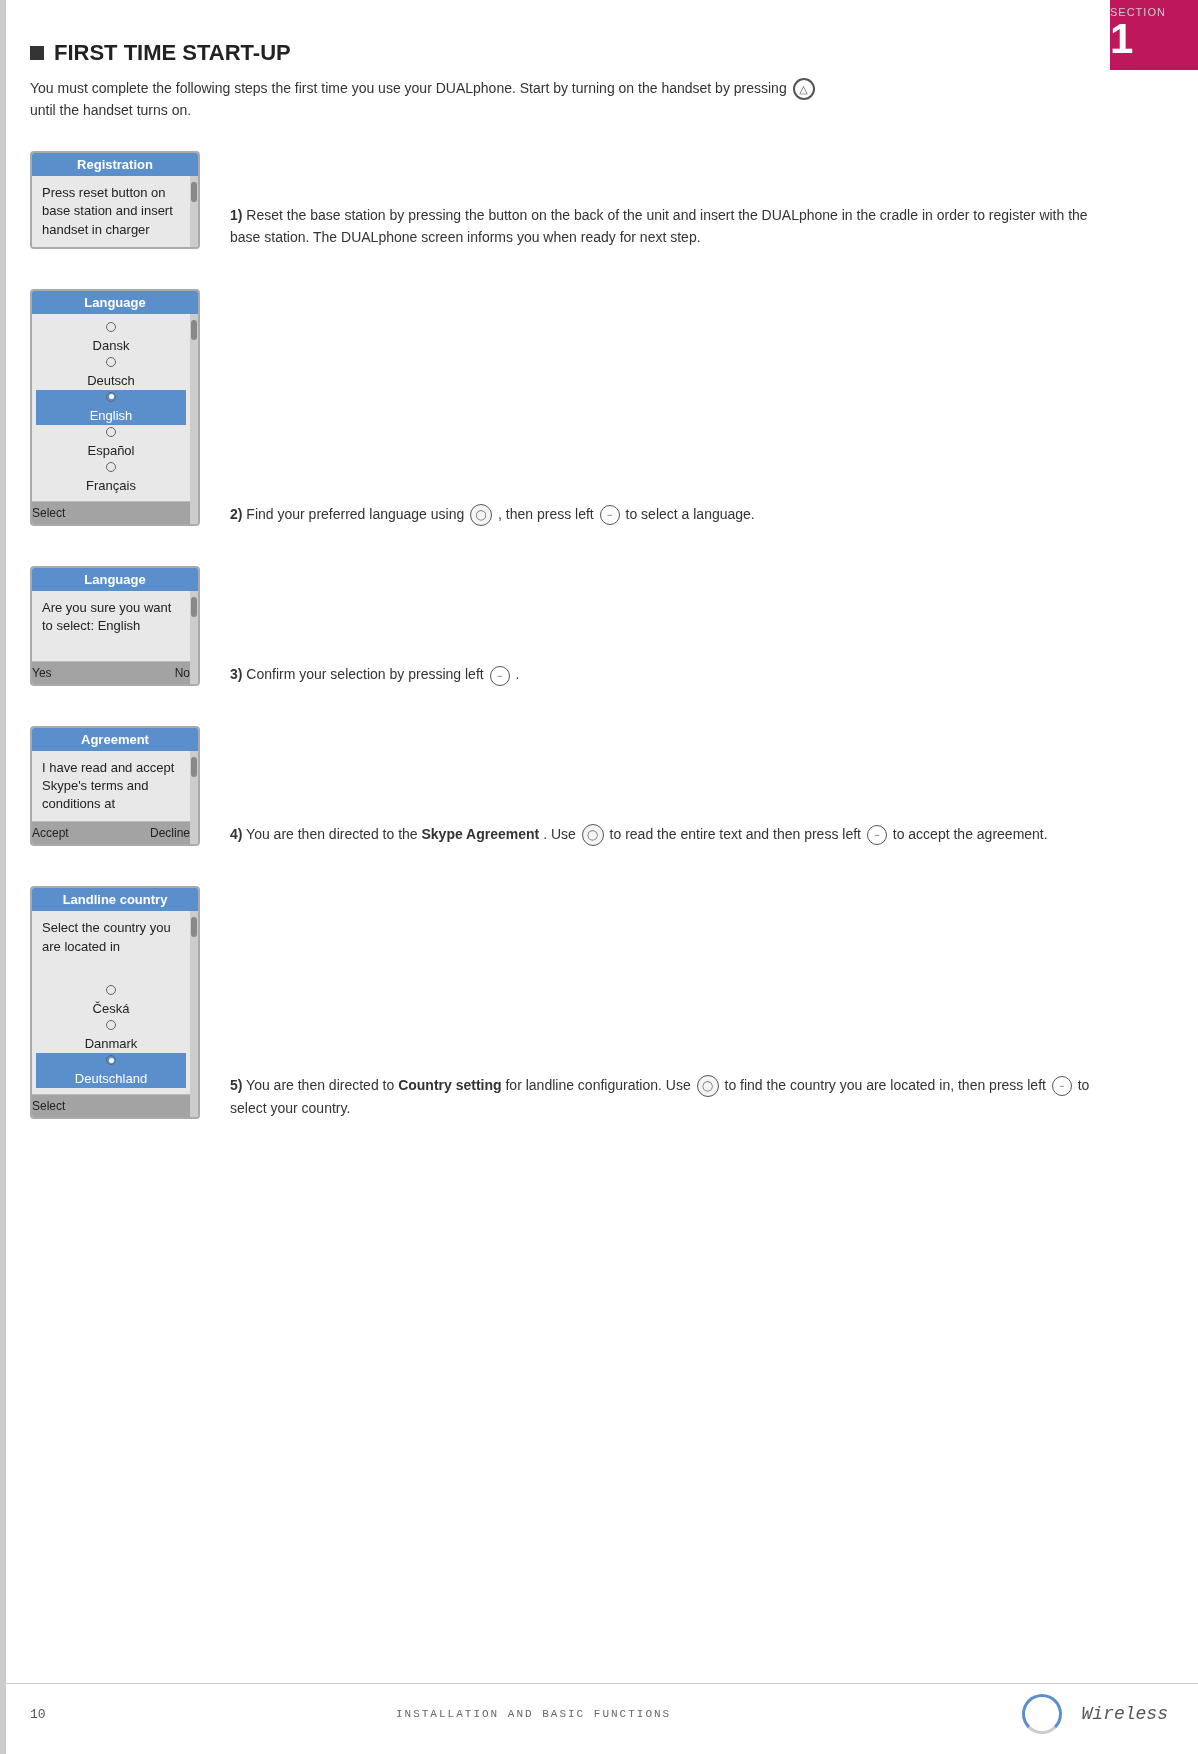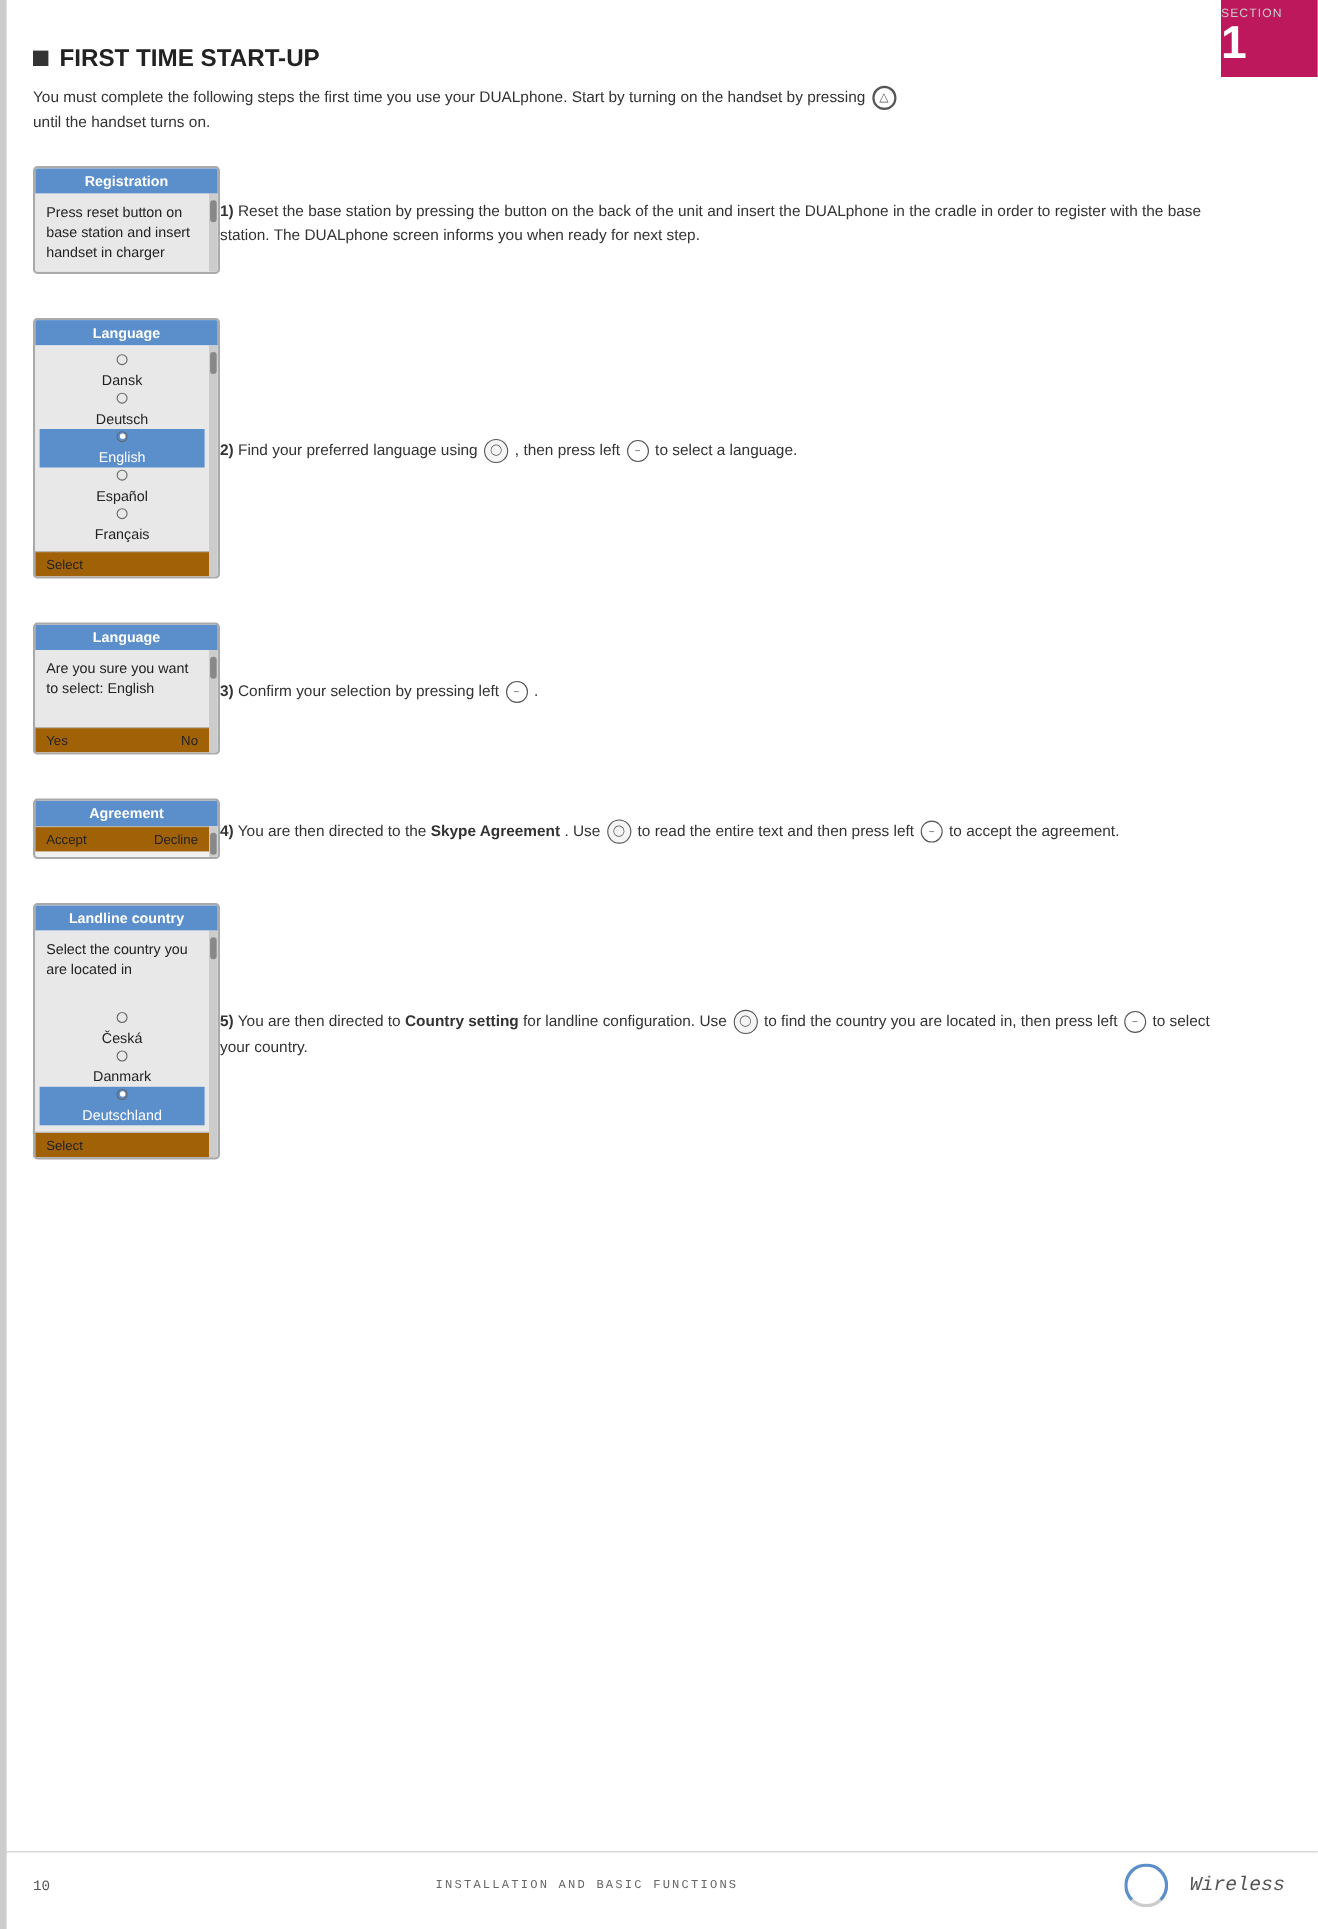--- a/index.html
+++ b/index.html
@@ -90,21 +90,22 @@
       border-radius: 50%;
       font-size: 11px;
       vertical-align: middle;
       margin: 0 2px;
       color: #555;
     }
 
     
     .step-row {
       display: flex;
-      align-items: center;
+      align-items: flex-end;
+      gap: 30px;
       margin-bottom: 40px;
     }
 
     
     .phone-screen {
       width: 170px;
       flex-shrink: 0;
       border: 2px solid #aaa;
       border-radius: 4px;
       overflow: hidden;
@@ -121,23 +122,23 @@
     }
     .phone-screen .screen-body {
       background: #e8e8e8;
       padding: 8px 10px;
       min-height: 70px;
       color: #222;
       font-size: 13px;
       line-height: 1.4;
     }
     .phone-screen .screen-footer {
-      background: #a16207;
+      background: #a3a3a3;
       border-top: 1px solid #bbb;
-      padding: 4px 10px;
+      padding: 4px 0;
       display: flex;
       justify-content: space-between;
       font-size: 12px;
       color: #222;
     }
     .phone-screen .screen-footer.single {
       justify-content: flex-start;
     }
 
     
@@ -394,20 +395,21 @@
       <span class="left-btn">−</span>
       <span>.</span>
     </div>
   </div>
 
   <div class="step-row">
     <div class="phone-screen">
       <div class="screen-title-bar">Agreement</div>
       <div class="screen-with-scroll">
         <div class="screen-scroll-area">
+          <div class="screen-body">I have read and accept Skype's terms and conditions at</div>
           <div class="screen-footer">
             <span>Accept</span>
             <span>Decline</span>
           </div>
         </div>
         <div class="scroll-track">
           <div class="scroll-thumb"></div>
         </div>
       </div>
     </div>

